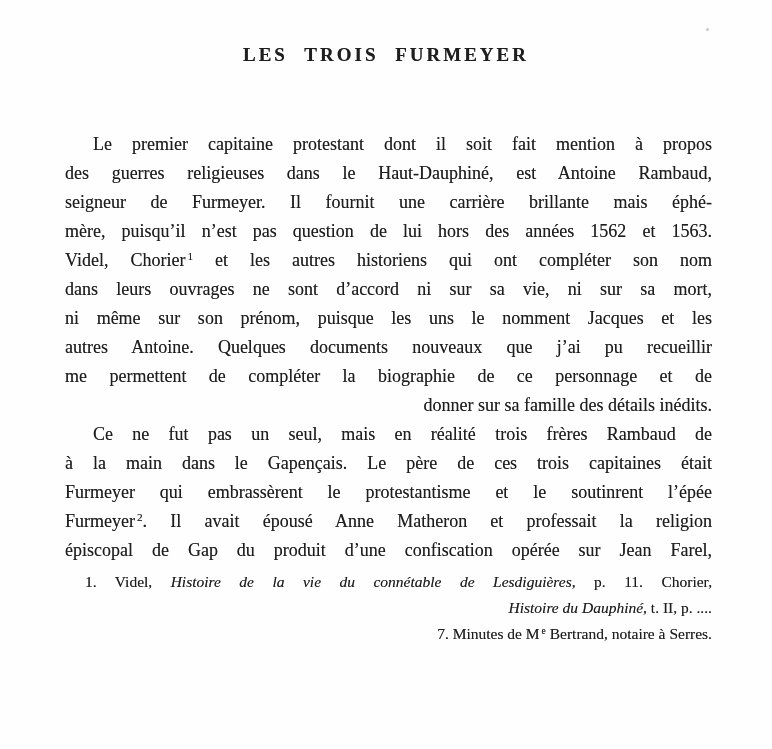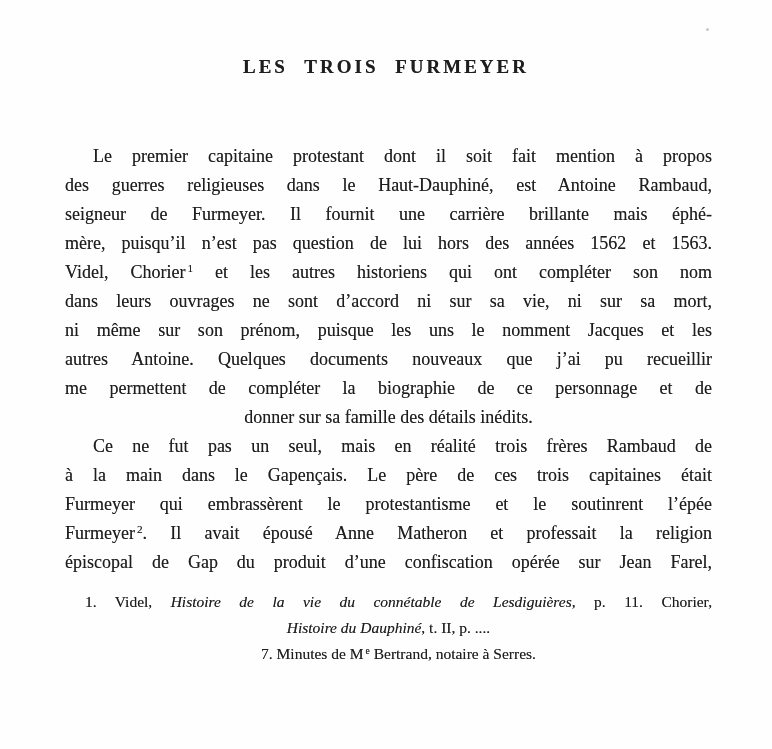--- a/index.html
+++ b/index.html
@@ -9,21 +9,21 @@
   }
   .page {
     position: relative;
     width: 772px;
     height: 749px;
     background: #fefefe;
     overflow: hidden;
     font-family: "Liberation Serif", "DejaVu Serif", serif;
     color: #1e1e1e;
     box-sizing: border-box;
-    padding-top: 56px;
+    padding-top: 44px;
   }
   .speck {
     position: absolute;
     left: 706px;
     top: 28px;
     width: 3px;
     height: 3px;
     background: #c8c8c8;
     border-radius: 50%;
   }
@@ -37,26 +37,26 @@
     word-spacing: 9px;
     text-shadow: 0 0 0.4px rgba(0,0,0,0.55);
   }
   .body-text {
     margin: 64px 60px 0 65px;
     font-size: 18px;
     line-height: 29px;
     text-shadow: 0 0 0.4px rgba(0,0,0,0.5);
   }
   .footnotes {
-    margin: 12px 60px 0 65px;
+    margin: 4px 60px 0 65px;
     font-size: 15.5px;
     line-height: 26px;
     text-shadow: 0 0 0.3px rgba(0,0,0,0.5);
   }
-  .line { text-align: center; white-space: normal; }
+  .line { text-align: right; white-space: normal; }
   .line.justify { text-align: justify; text-align-last: justify; }
   .body-text .line.indent { text-indent: 28px; }
   .footnotes .line.indent { text-indent: 20px; }
   .italic { font-style: italic; }
   sup {
     font-size: 0.62em;
     line-height: 0;
     vertical-align: baseline;
     position: relative;
     top: -0.55em;

